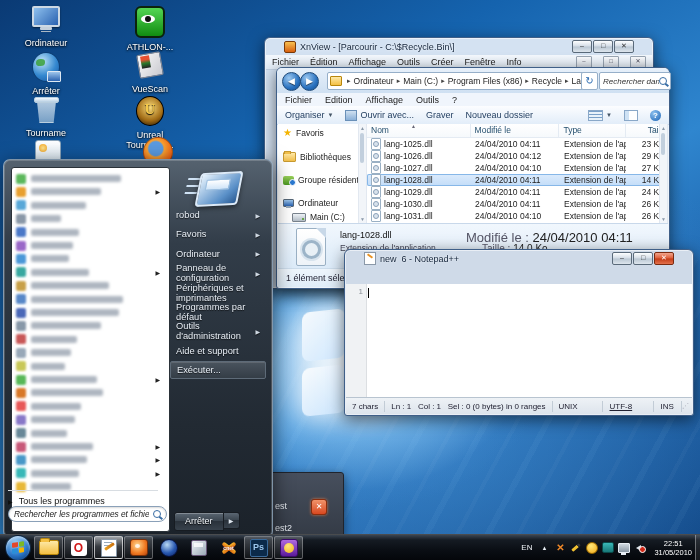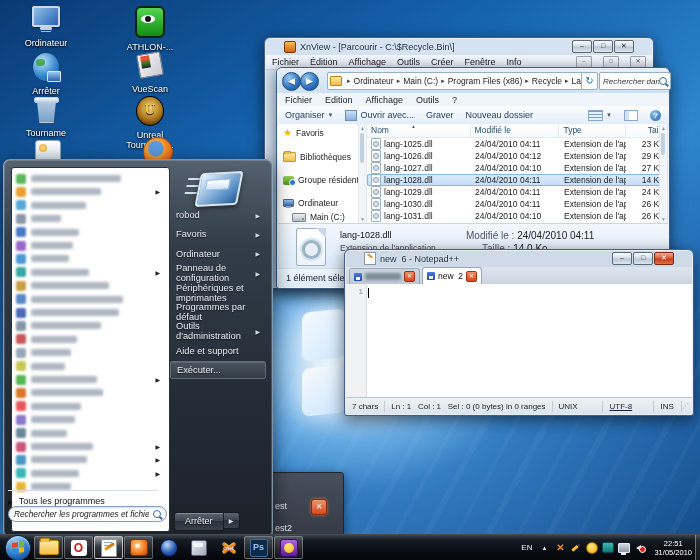--- a/index.html
+++ b/index.html
@@ -102,21 +102,21 @@
   .frow.sel{background:linear-gradient(#dcebfc,#c3ddf8);box-shadow:inset 0 0 0 1px #86b7e8;border-radius:2px}
   .fi-dll{width:8px;height:10px;background:#fff;border:1px solid #9ab0c4;border-radius:1px;position:relative;flex:none}
   .fi-dll::after{content:"";position:absolute;left:1px;top:2px;width:4px;height:4px;border:1px solid #8aa0b8;border-radius:50%;background:#d8e2ec}
   #ex-details{position:absolute;left:1px;right:1px;top:155px;height:45px;background:linear-gradient(#f1f7fd,#dcebf9);border-top:1px solid #c8d8ea}
   .bigdll{position:absolute;left:18px;top:4px;width:28px;height:36px;background:linear-gradient(#fff,#eef3f8);border:1px solid #9ab0c4;border-radius:2px}
   .bigdll::before{content:"";position:absolute;right:-1px;top:-1px;border:5px solid #c8d8e8;border-left-color:transparent;border-bottom-color:transparent}
   .bigdll::after{content:"";position:absolute;left:5px;top:11px;width:13px;height:13px;border:3px solid #9cb4c8;border-radius:50%;background:#e8f0f6;box-shadow:0 0 0 2px #d8e4ee}
   #ex-details .dname{position:absolute;left:62px;top:6px;font-size:9px;color:#111}
   #ex-details .dtype{position:absolute;left:62px;top:19px;font-size:8.5px;color:#445}
   #ex-details .dl{color:#556}
-  #ex-details .drow1{position:absolute;left:188px;top:6px;font-size:10px;color:#222}
+  #ex-details .drow1{position:absolute;left:188px;top:6px;font-size:13px;color:#222}
   #ex-details .drow2{position:absolute;left:204px;top:19px;font-size:10px;color:#222}
   #ex-status{position:absolute;left:1px;right:1px;top:200px;height:18px;background:linear-gradient(#eef5fc,#dfecf8);border-top:1px solid #cdddec;display:flex;align-items:center;padding:0 8px;color:#223}
 
   
   #npp{left:344px;top:249px;width:348px;height:165px;background:#cfdae8;z-index:50}
   .nppico{width:10px;height:11px;background:#fff;border:1px solid #8a98a8;position:relative}
   .nppico::after{content:"";position:absolute;left:2px;top:2px;width:6px;height:2px;background:#e89020;transform:rotate(35deg)}
   #npp-tabs{position:absolute;left:1px;right:1px;top:17px;height:17px;background:linear-gradient(#dde5ee,#cbd5e1);border-bottom:1px solid #aab8c6;display:flex;align-items:flex-end;padding-left:3px;gap:2px}
   .tab{height:15px;display:flex;align-items:center;gap:3px;padding:0 4px;border:1px solid #9aa8b6;border-bottom:none;border-radius:3px 3px 0 0;background:linear-gradient(#cdd6e0,#bfc9d5);font-size:8.5px;color:#334}
   .tab.active{background:#fff;height:16px;color:#111}
@@ -461,32 +461,20 @@
 <div class="win" id="npp">
   <div class="tbar">
     <span class="nppico"></span>
     <span class="ttl ws">new  6 - Notepad++</span>
     <span class="wbtns">
       <span class="wbtn">–</span>
       <span class="wbtn">□</span>
       <span class="wbtn close">✕</span>
     </span>
   </div>
-  <div id="npp-tabs">
-      <div class="tab">
-        <span class="ic-floppy"></span>
-        <span class="blurbar"></span>
-        <span class="ic-tabx">✕</span>
-      </div>
-      <div class="tab active">
-        <span class="ic-floppy"></span>
-        <span class="ws">new  2</span>
-        <span class="ic-tabx">✕</span>
-      </div>
-    </div>
   <div id="npp-edit">
     <div id="npp-gutter">
       <span>1</span>
     </div>
     <span id="npp-caret"></span>
   </div>
   <div id="npp-status">
       <span class="seg ws">7 chars</span>
       <span class="seg ws" style="flex: 1 1 0%;">Ln : 1   Col : 1   Sel : 0 (0 bytes) in 0 ranges</span>
       <span class="seg ws" style="width: 52px;">UNIX</span>

